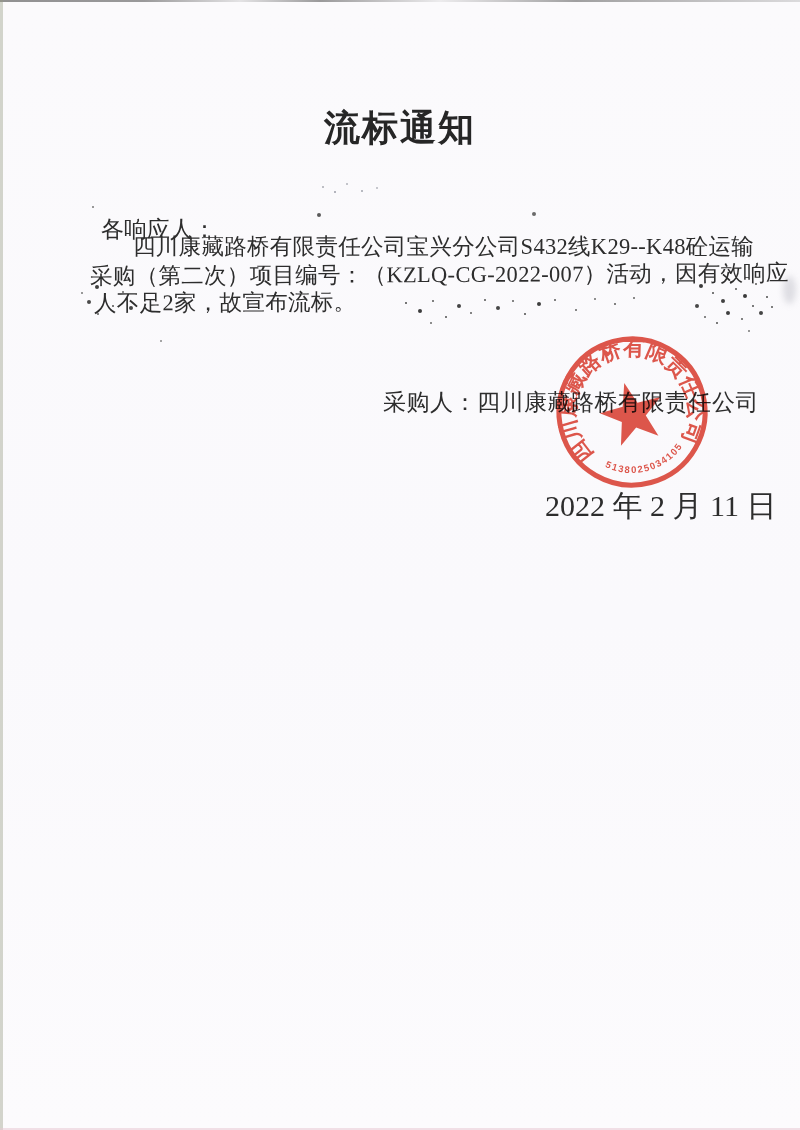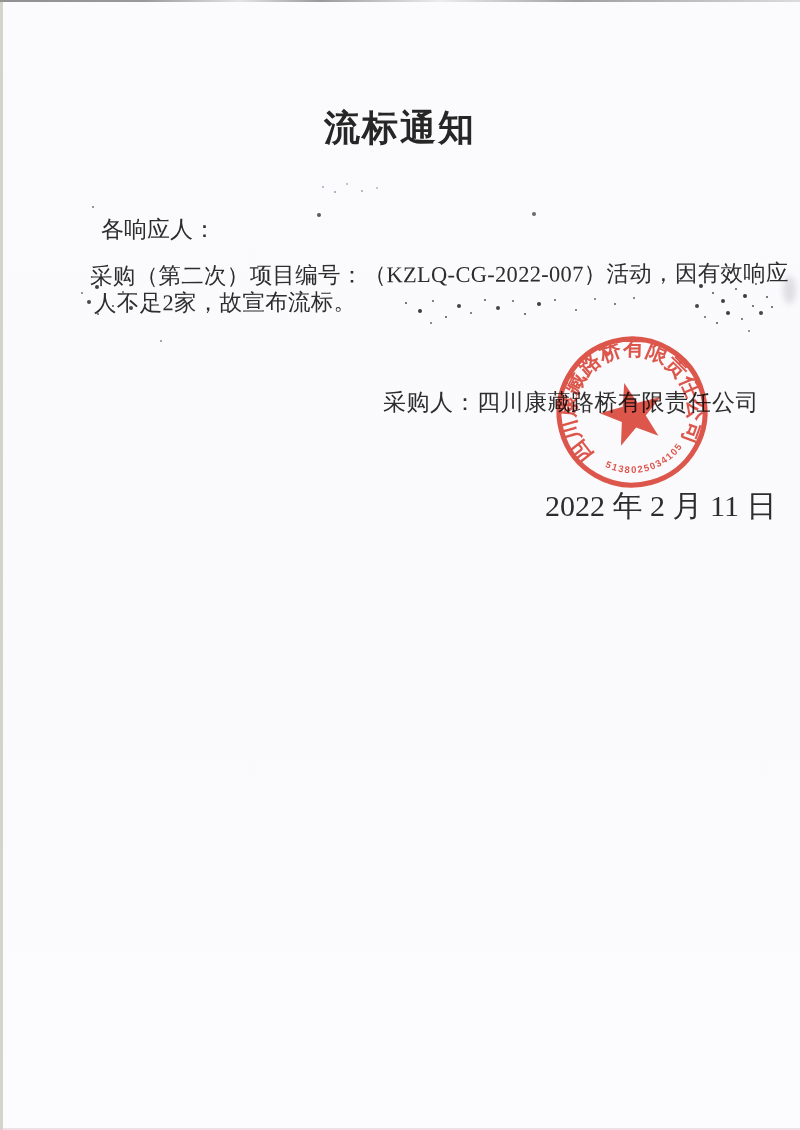--- a/index.html
+++ b/index.html
@@ -71,20 +71,21 @@
   <div class="edge-top"></div>
   <div class="edge-left"></div>
   <div class="edge-bottom"></div>
   <div class="speckles"></div>
   <div class="smudge"></div>
 
   <h1 class="title">流标通知</h1>
 
   <div class="salutation">各响应人：</div>
 
+  <div class="bodyline line1">四川康藏路桥有限责任公司宝兴分公司S432线K29--K48砼运输</div>
   <div class="bodyline line2">采购（第二次）项目编号：（KZLQ-CG-2022-007）活动，因有效响应</div>
   <div class="bodyline line3">人不足2家，故宣布流标。</div>
 
   <div class="purchaser">采购人：四川康藏路桥有限责任公司</div>
 
   <div class="dateline">2022 年 2 月 11 日</div>
 
   <svg class="stamp" viewBox="0 0 226 226">
     <g transform="rotate(-15 113 113)" fill="#dc3a2c" stroke="none">
       <circle cx="113" cy="113" r="73" fill="none" stroke="#dc3a2c" stroke-width="5"></circle>

